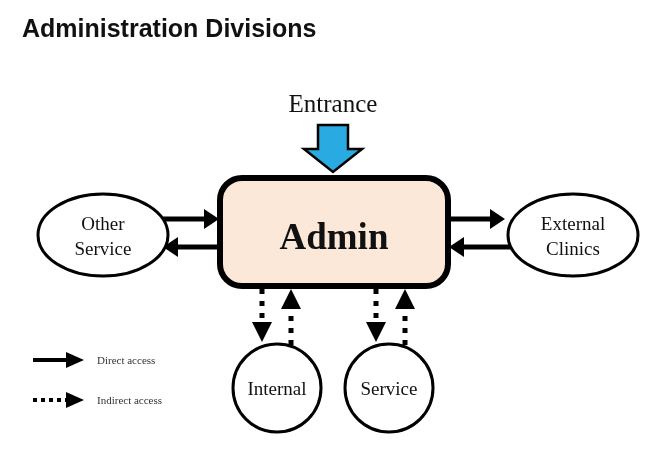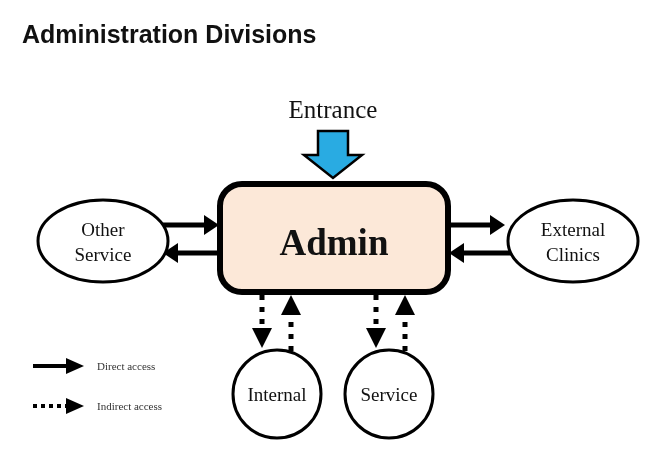--- a/index.html
+++ b/index.html
@@ -10,21 +10,21 @@
   body {
     width: 654px;
     height: 458px;
     position: relative;
     overflow: hidden;
     font-family: "Liberation Serif", serif;
   }
   #diagram-root {
     position: absolute;
     left: 0;
-    top: 10px;
+    top: 4px;
     width: 654px;
     height: 352px;
   }
   svg {
     display: block;
   }
   .page-title {
     font-family: "Liberation Sans", sans-serif;
     font-weight: bold;
     font-size: 25px;

